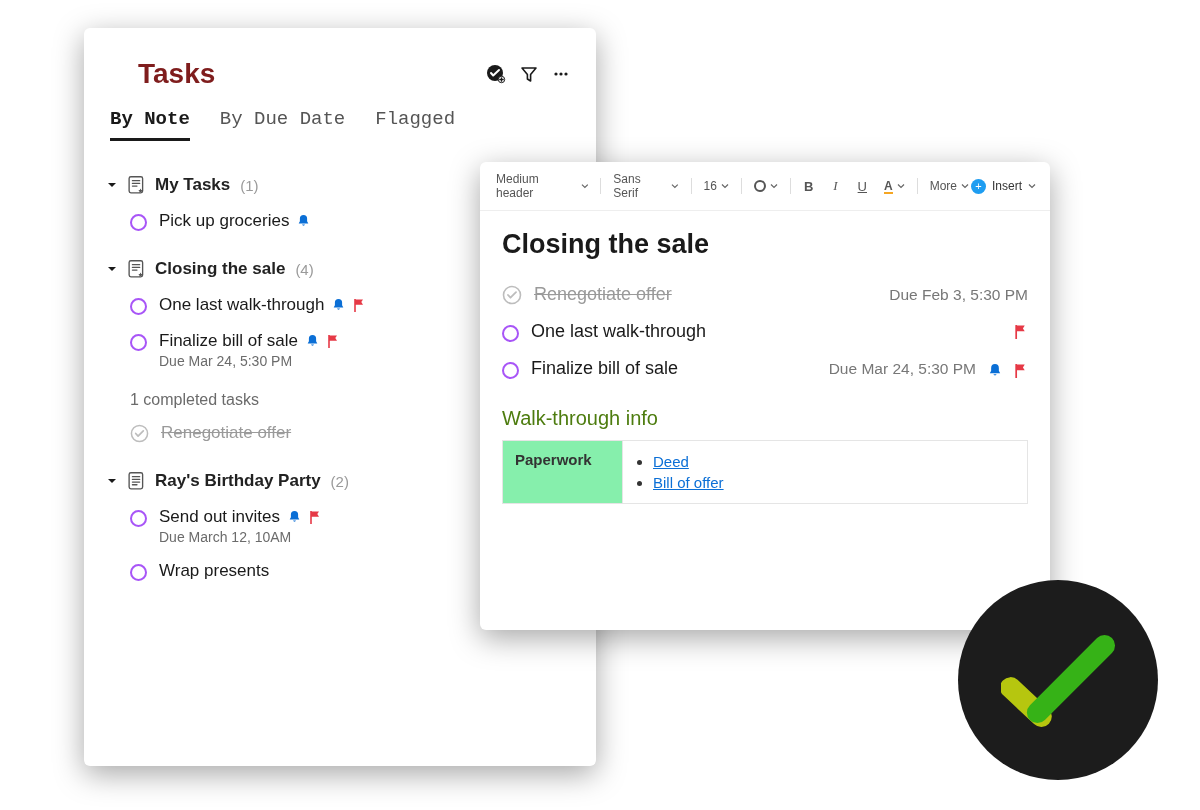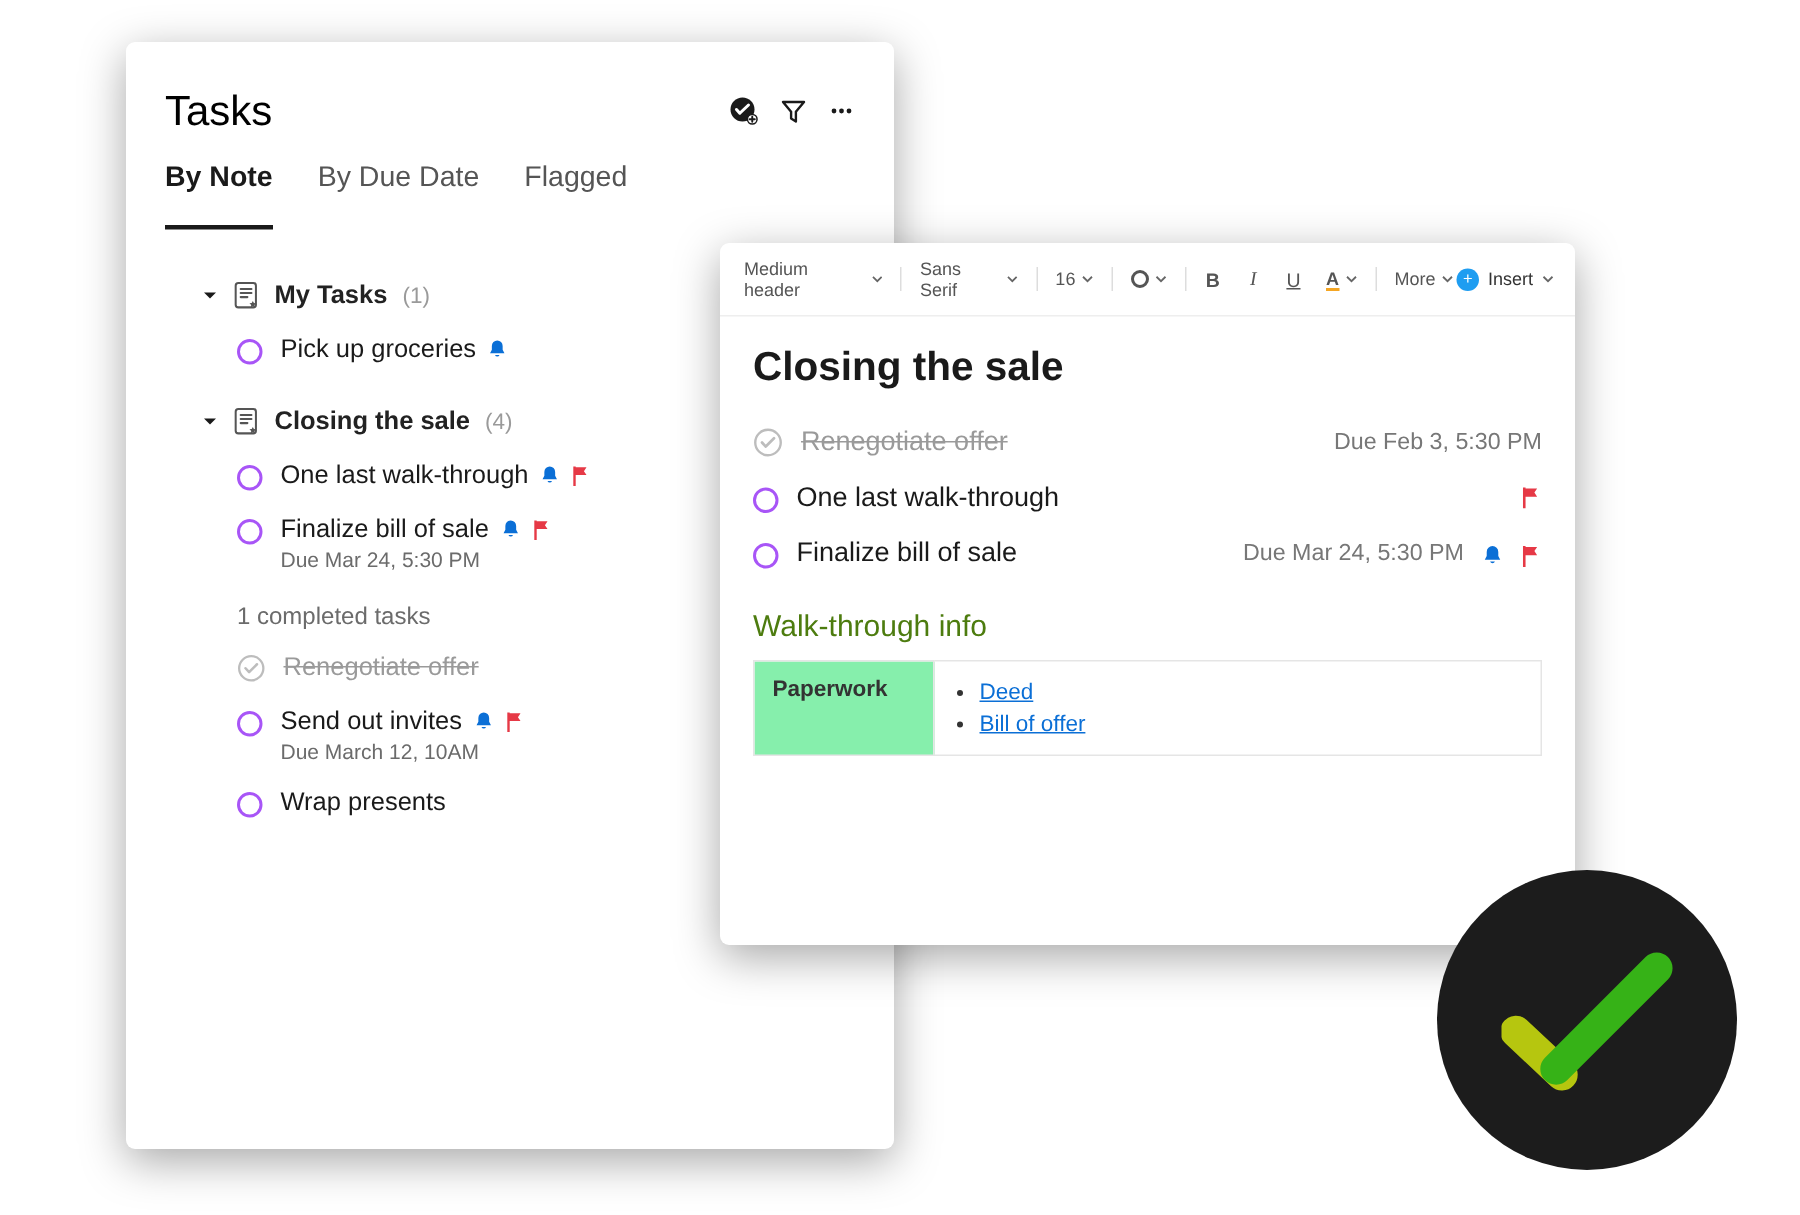--- a/index.html
+++ b/index.html
@@ -27,37 +27,38 @@
     padding: 30px 0 20px 0;
   }
   .tasks-header {
     display: flex;
     align-items: center;
     justify-content: space-between;
     padding: 0 26px 8px 26px;
   }
   .tasks-title {
     font-size: 28px;
-    font-weight: 400;
-    color: #000000;
+    font-weight: 700;
+    color: #7f1d1d;
+    margin-left: 28px;
   }
   .header-actions { display:flex; align-items:center; gap:14px; }
   .icon-btn { display:inline-flex; align-items:center; justify-content:center; cursor:pointer; color:#1a1a1a; }
 
   .tabs {
     display:flex;
     gap:30px;
     padding: 10px 26px 0 26px;
     font-size: 19px;
     color:#555;
   }
-  .tab { padding-bottom:20px; cursor:pointer; }
+  .tab { padding-bottom:8px; cursor:pointer;font-family:Liberation Mono, monospace; }
   .tab.active { color:#1a1a1a; font-weight:600; border-bottom:3px solid #1a1a1a; }
 
-  .task-list { padding: 14px 0 0 0; margin-left: 28px; }
+  .task-list { padding: 14px 0 0 0; }
 
   .group-header {
     display:flex;
     align-items:center;
     gap:10px;
     padding: 20px 26px 8px 22px;
     font-size:17px;
     font-weight:600;
     color:#222;
   }
@@ -276,20 +277,31 @@
     </div>
     <div class="completed-label">1 completed tasks</div>
     <div class="completed-row">
       <svg class="done-circle" viewBox="0 0 20 20">
           <circle cx="10" cy="10" r="8.5" fill="none" stroke="currentColor" stroke-width="1.6"></circle>
           <path d="M6 10l2.5 2.7L14 7.2" stroke="currentColor" stroke-width="1.8" fill="none" stroke-linecap="round" stroke-linejoin="round"></path>
         </svg>
       <span class="strike">Renegotiate offer</span>
     </div>
 
+    <div class="group-header">
+      <svg class="chev" viewBox="0 0 12 12">
+          <path d="M2 4l4 4 4-4" fill="#1a1a1a"></path>
+        </svg>
+      <svg class="note-icon" viewBox="0 0 18 20">
+          <rect x="0.8" y="0.8" width="15" height="18" rx="2" fill="none" stroke="#555" stroke-width="1.5"></rect>
+          <path d="M4.5 5.2h8M4.5 8.2h8M4.5 11.2h8M4.5 14.2h5" stroke="#555" stroke-width="1.5" stroke-linecap="round"></path>
+        </svg>
+      <span>Ray's Birthday Party</span>
+      <span class="count">(2)</span>
+    </div>
     <div class="task-row">
       <span class="task-circle"></span>
       <div class="task-content">
         <div class="task-title-line">
           <span class="task-title">Send out invites</span>
           <span class="mini-icon bell">
               <svg width="13" height="14" viewBox="0 0 13 14">
                 <path d="M6.5 1a3.6 3.6 0 0 1 3.6 3.6v2.6l1.2 2.3H1.7l1.2-2.3V4.6A3.6 3.6 0 0 1 6.5 1z" fill="currentColor"></path>
                 <path d="M5 10.6a1.6 1.6 0 0 0 3 0" fill="currentColor"></path>
               </svg>

